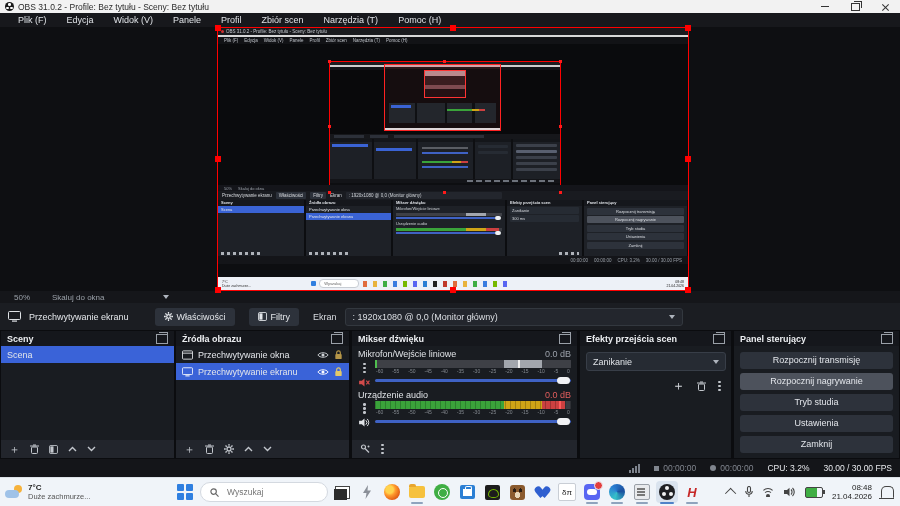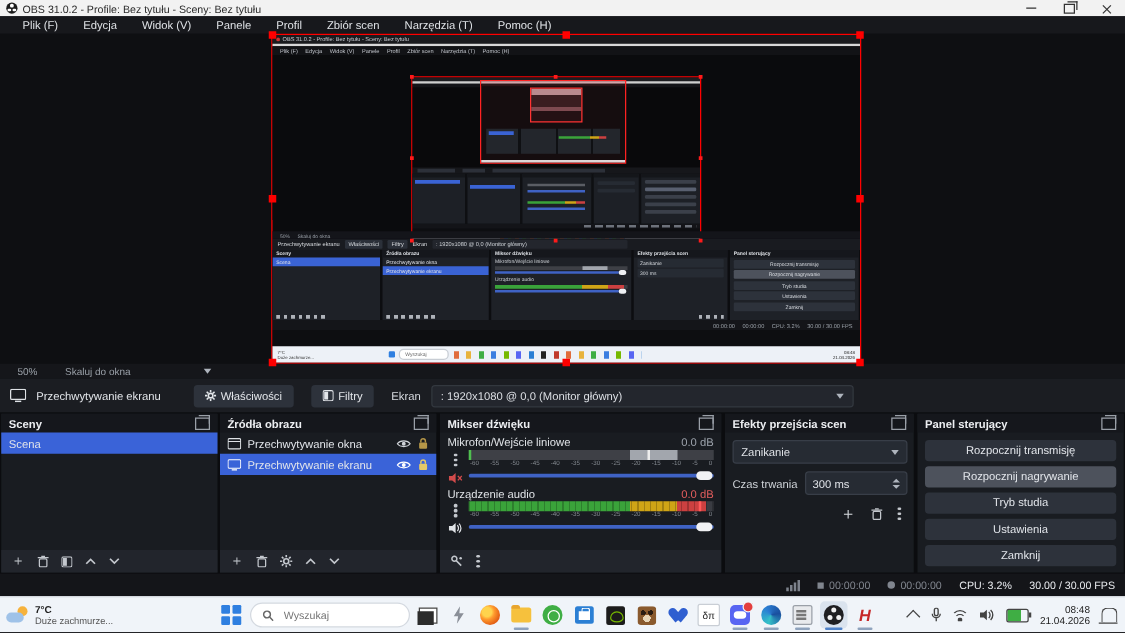--- a/index.html
+++ b/index.html
@@ -729,30 +729,20 @@
 
     <div class="dock" style="left:580px;width:151px;">
       <div class="dock-h">
         <b>Efekty przejścia scen</b>
         <span class="popout"></span>
       </div>
       <div class="sel-dd">
         <span>Zanikanie</span>
         <span class="car"></span>
       </div>
-      <div class="dur-row">
-        <label>Czas trwania</label>
-        <span class="spin">
-          <span>300 ms</span>
-          <span class="ud">
-              <i class="u"></i>
-              <i class="d"></i>
-            </span>
-        </span>
-      </div>
       <div class="tr-actions">
         <span class="plus">＋</span>
         <span class="fi">
           <svg width="9" height="10" viewBox="0 0 9 10">
               <rect x="1.5" y="3" width="6" height="6.5" rx="1" fill="none" stroke="#c3c7cd"></rect>
               <line x1="0" y1="2" x2="9" y2="2" stroke="#c3c7cd"></line>
               <line x1="3" y1="1" x2="6" y2="1" stroke="#c3c7cd"></line>
             </svg>
         </span>
         <span class="dots3">

